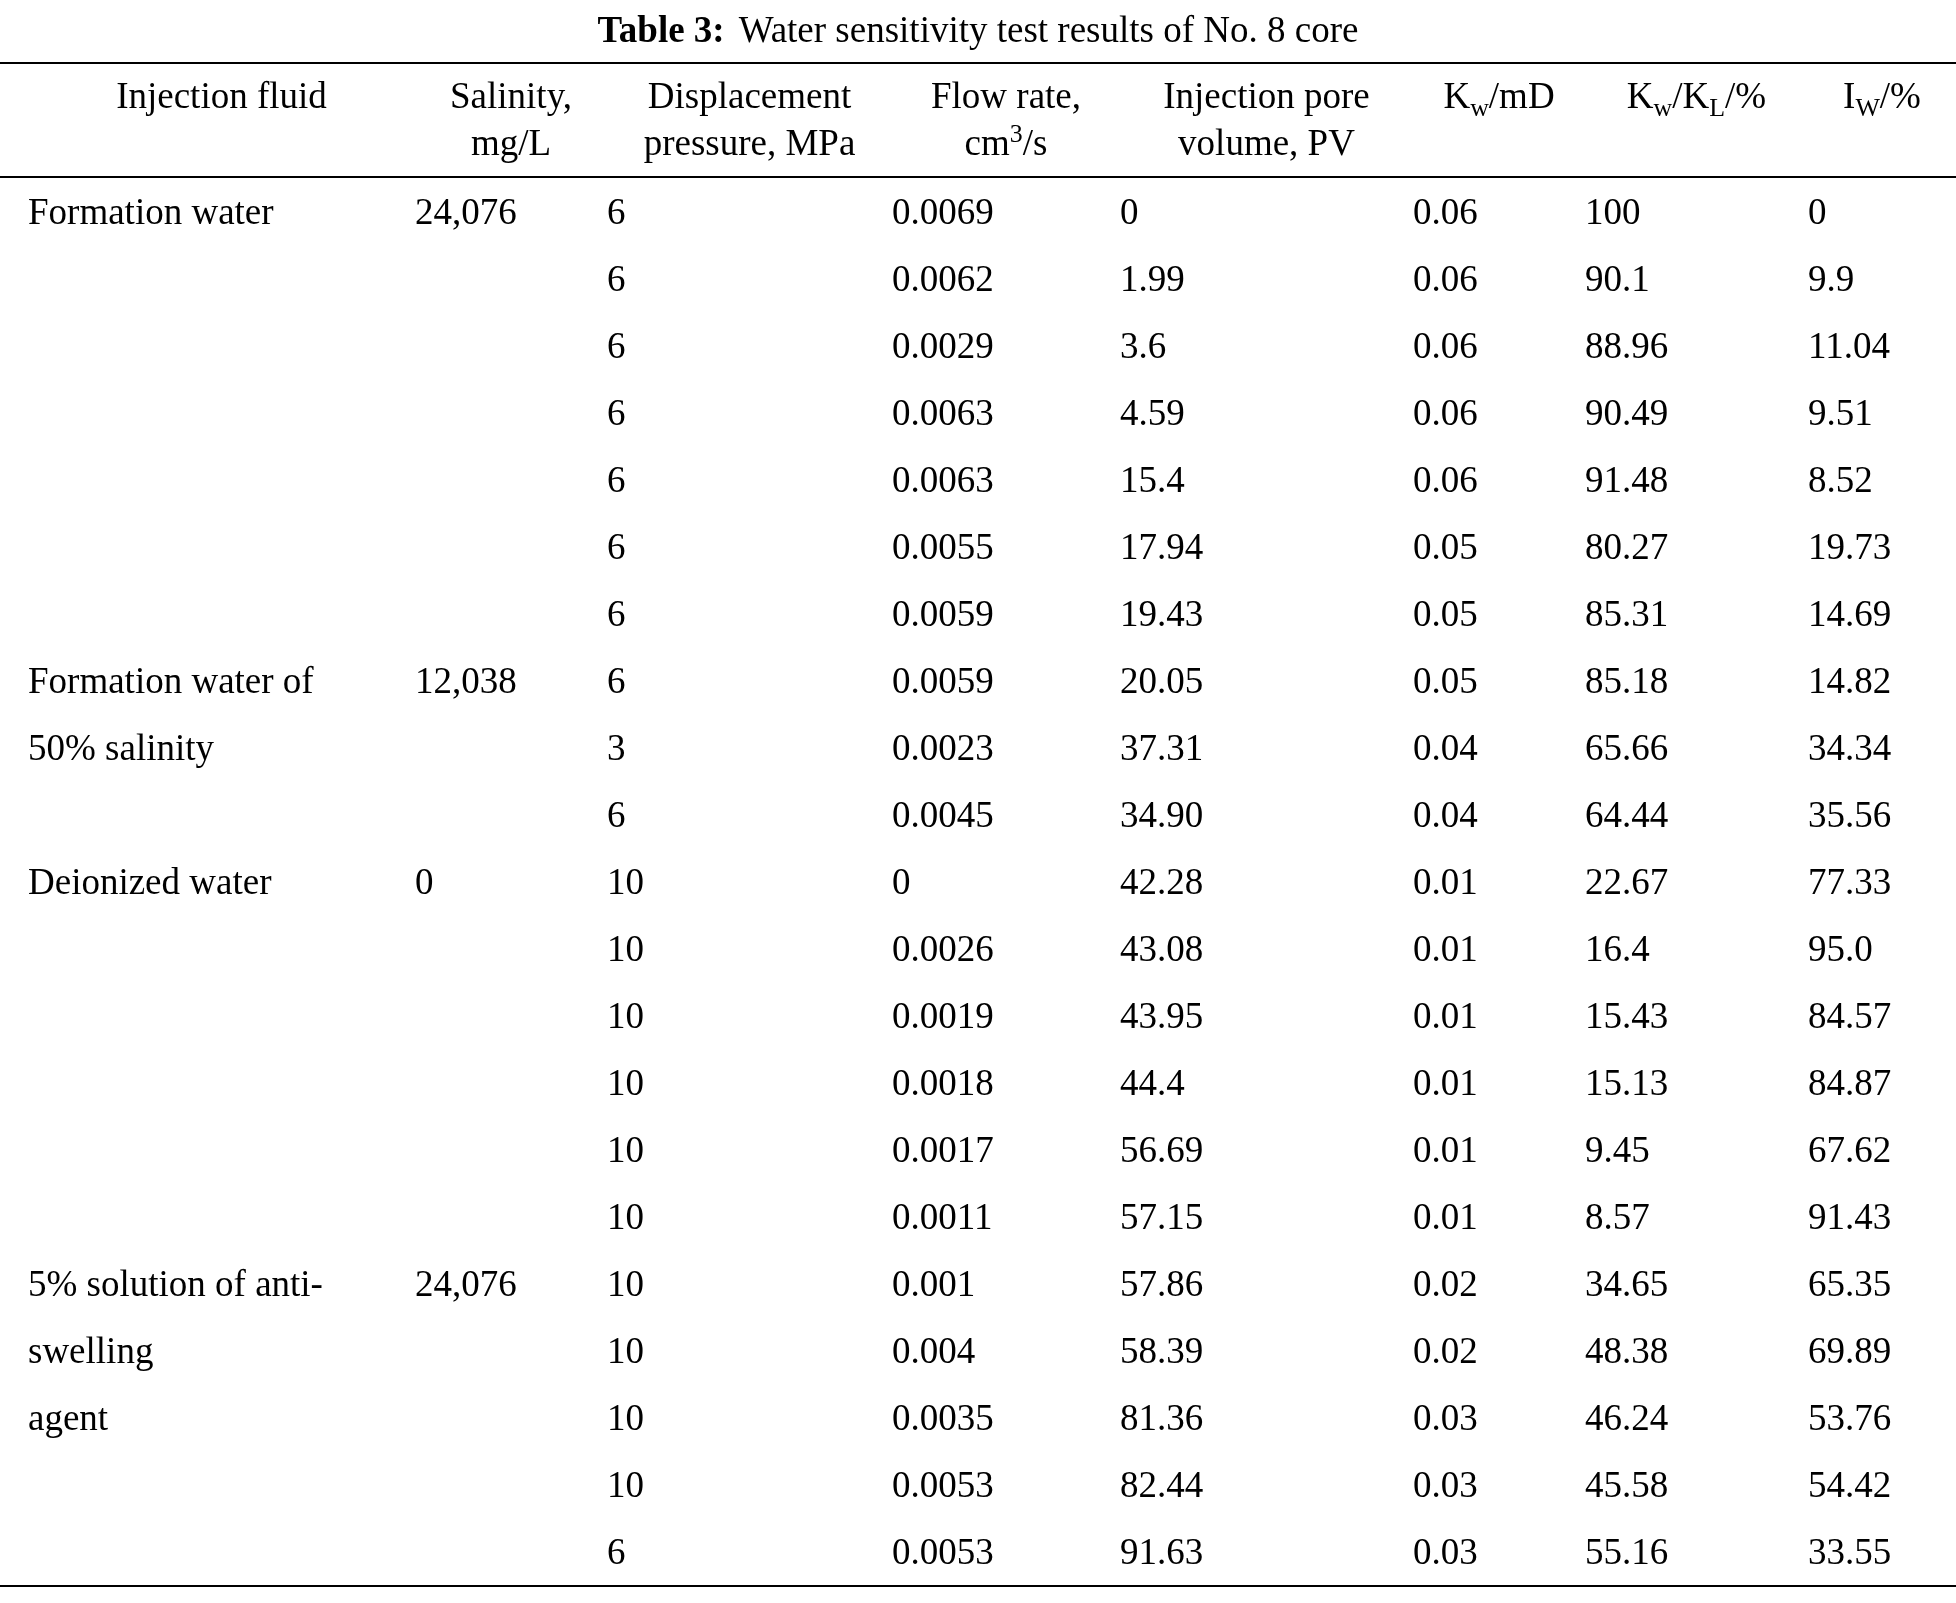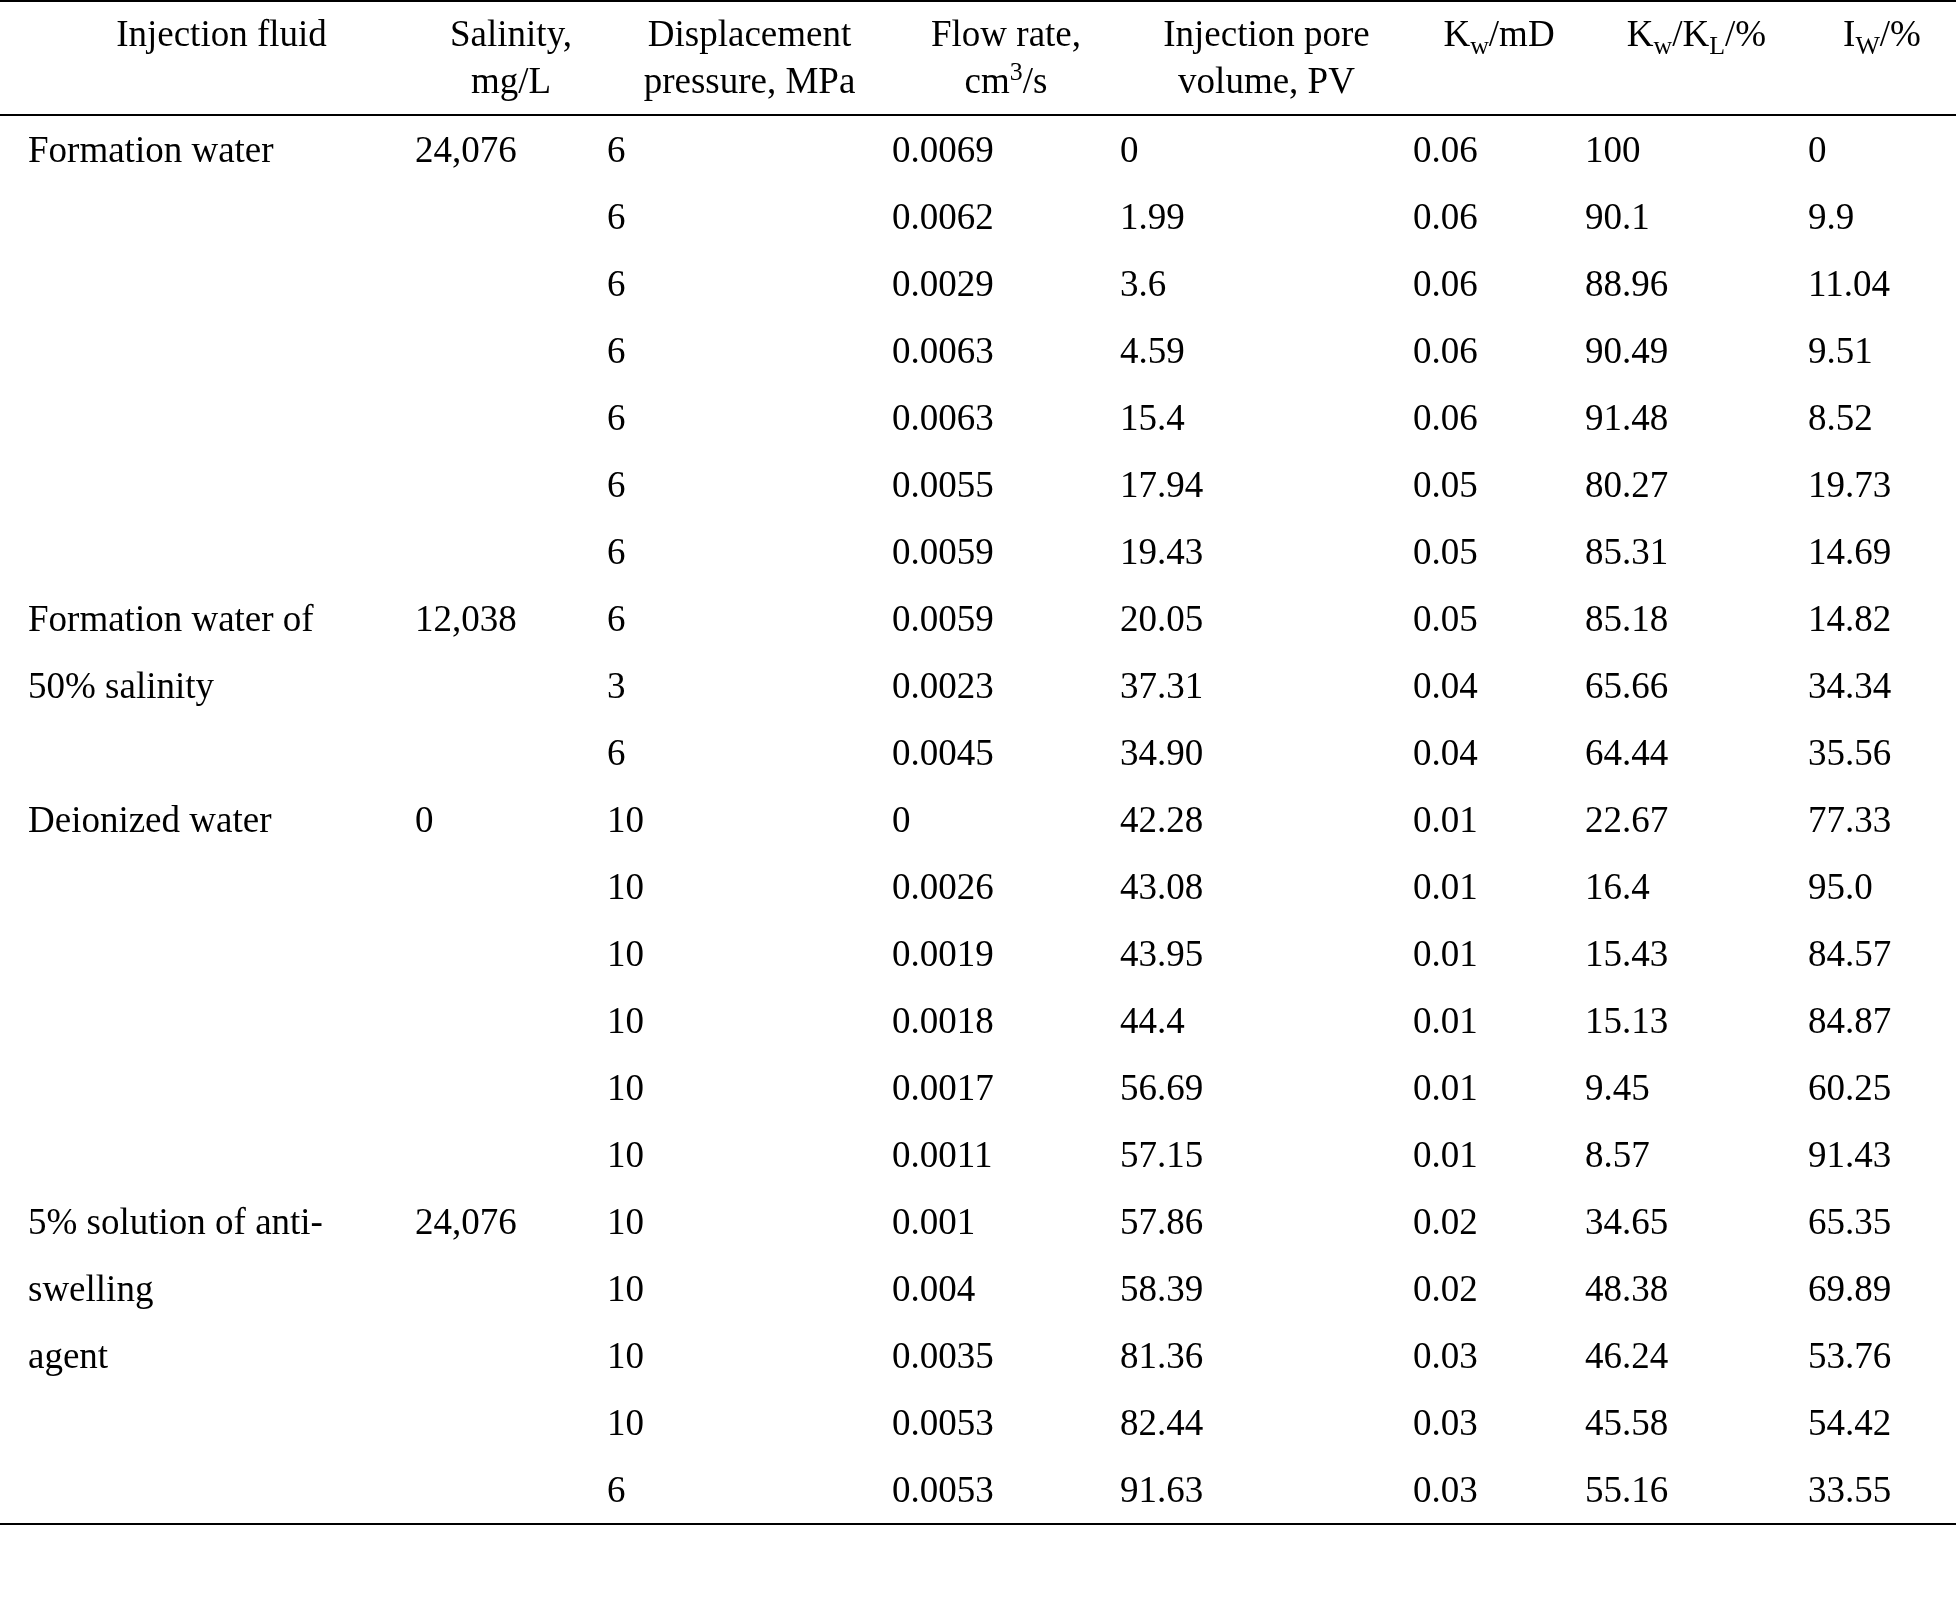--- a/index.html
+++ b/index.html
@@ -54,20 +54,23 @@
   }
   sub, sup {
     line-height: 0;
     font-size: 70%;
   }
 </style>
 </head>
 <body>
 
 <div class="page">
+  <div class="title">
+    <span class="bold">Table 3:</span><span>Water sensitivity test results of No. 8 core</span>
+  </div>
   <table class="results">
     <colgroup>
       <col style="width:415px">
       <col style="width:192px">
       <col style="width:285px">
       <col style="width:228px">
       <col style="width:293px">
       <col style="width:172px">
       <col style="width:223px">
       <col>
@@ -202,21 +205,21 @@
           <td>0.01</td>
           <td>15.13</td>
           <td>84.87</td>
         </tr>
         <tr>
           <td>10</td>
           <td>0.0017</td>
           <td>56.69</td>
           <td>0.01</td>
           <td>9.45</td>
-          <td>60.25</td>
+          <td>67.62</td>
         </tr>
         <tr>
           <td>10</td>
           <td>0.0011</td>
           <td>57.15</td>
           <td>0.01</td>
           <td>8.57</td>
           <td>91.43</td>
         </tr>
         <tr>

